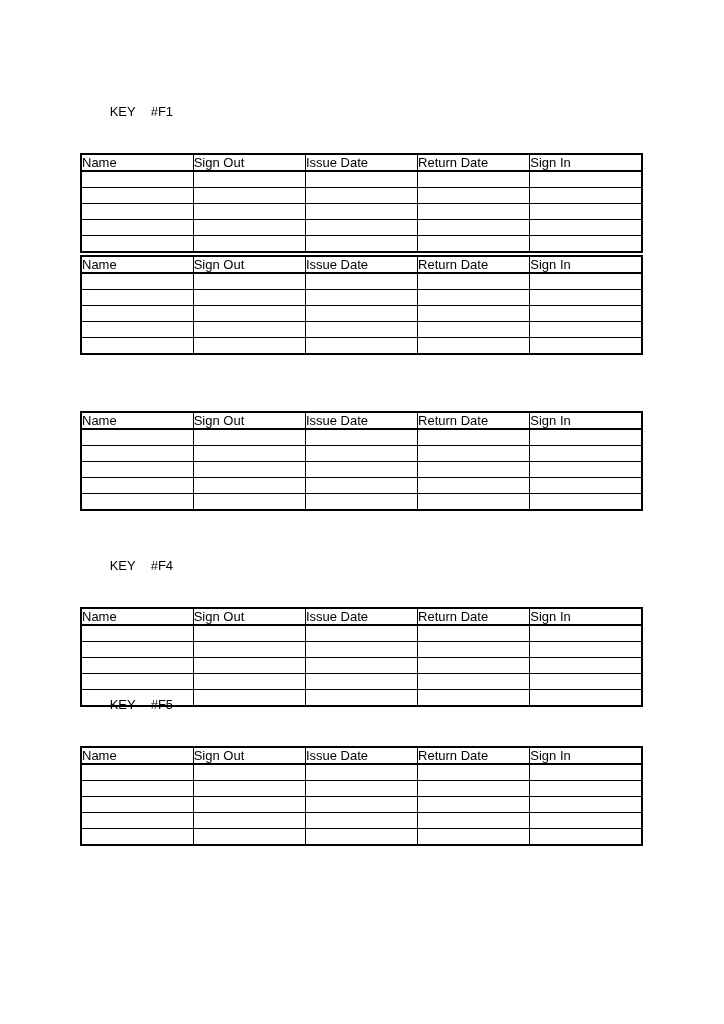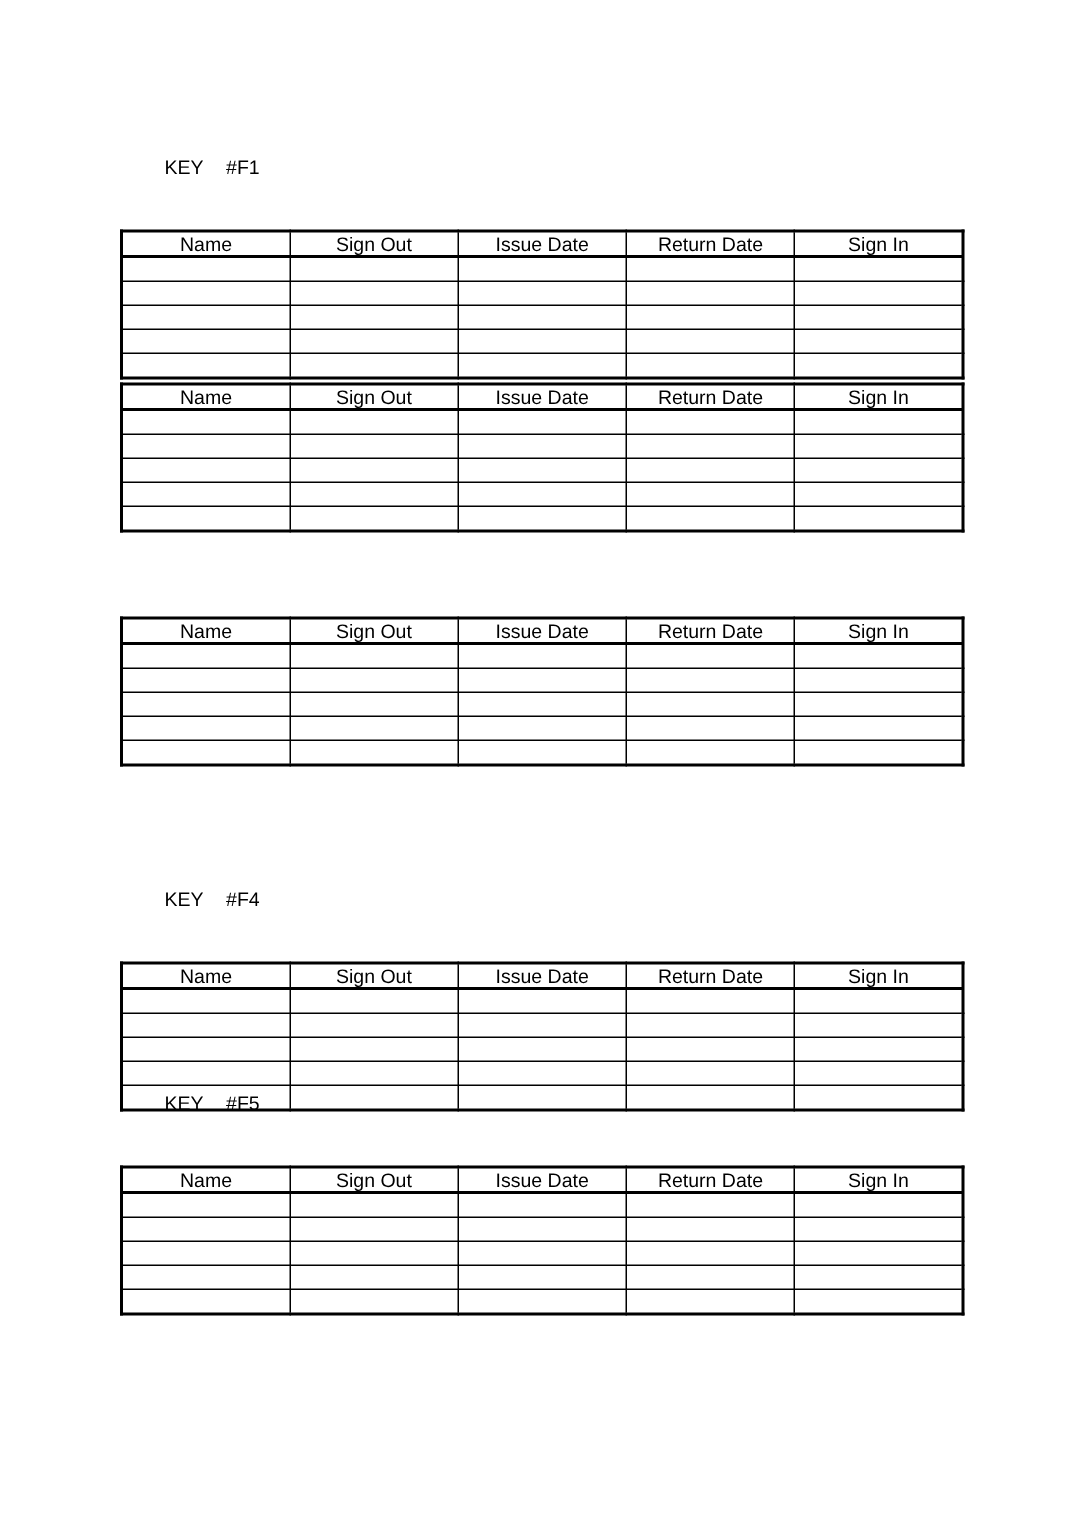--- a/index.html
+++ b/index.html
@@ -22,22 +22,22 @@
     border-radius: 21px;
   }
   .section {
     position: absolute;
     left: 80px;
     width: 563px;
   }
   #sections .section:nth-child(1) { top: 85px; }
   #sections .section:nth-child(2) { top: 241px; }
   #sections .section:nth-child(3) { top: 397px; }
-  #sections .section:nth-child(4) { top: 573px; }
-  #sections .section:nth-child(5) { top: 709px; }
+  #sections .section:nth-child(4) { top: 539px; }
+  #sections .section:nth-child(5) { top: 678px; }
 
   .key-label {
     font-size: 13px;
     line-height: 18px;
     margin-left: 8px;
     white-space: pre;
   }
   .key-label .num {
     margin-left: 15px;
   }
@@ -51,21 +51,21 @@
   table.key-table th,
   table.key-table td {
     border: 1px solid #000000;
     height: 15px;
     padding: 0;
     overflow: hidden;
   }
   table.key-table th {
     font-size: 13px;
     font-weight: normal;
-    text-align: center;
+    text-align: left;
     vertical-align: middle;
     border-bottom: 2px solid #000000;
     line-height: 15px;
   }
 </style>
 </head>
 <body>
 
 <div class="page">
   <div id="sections">

